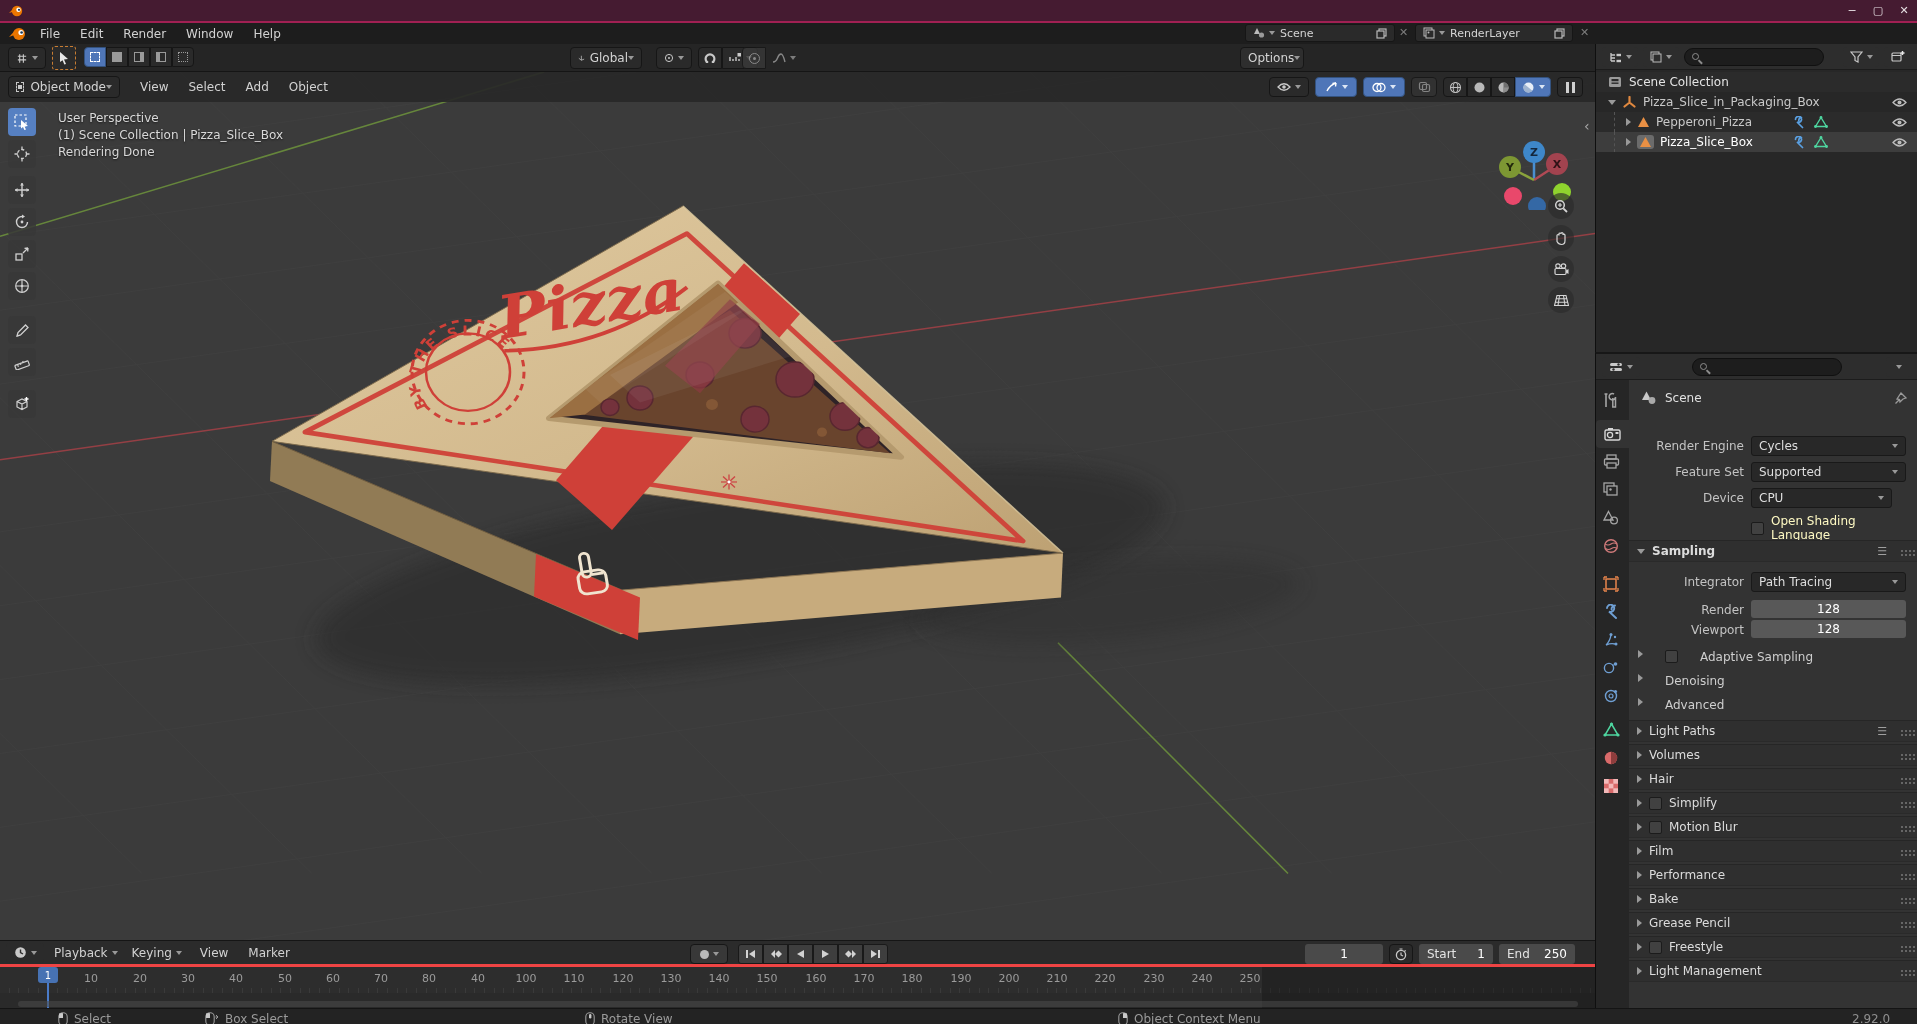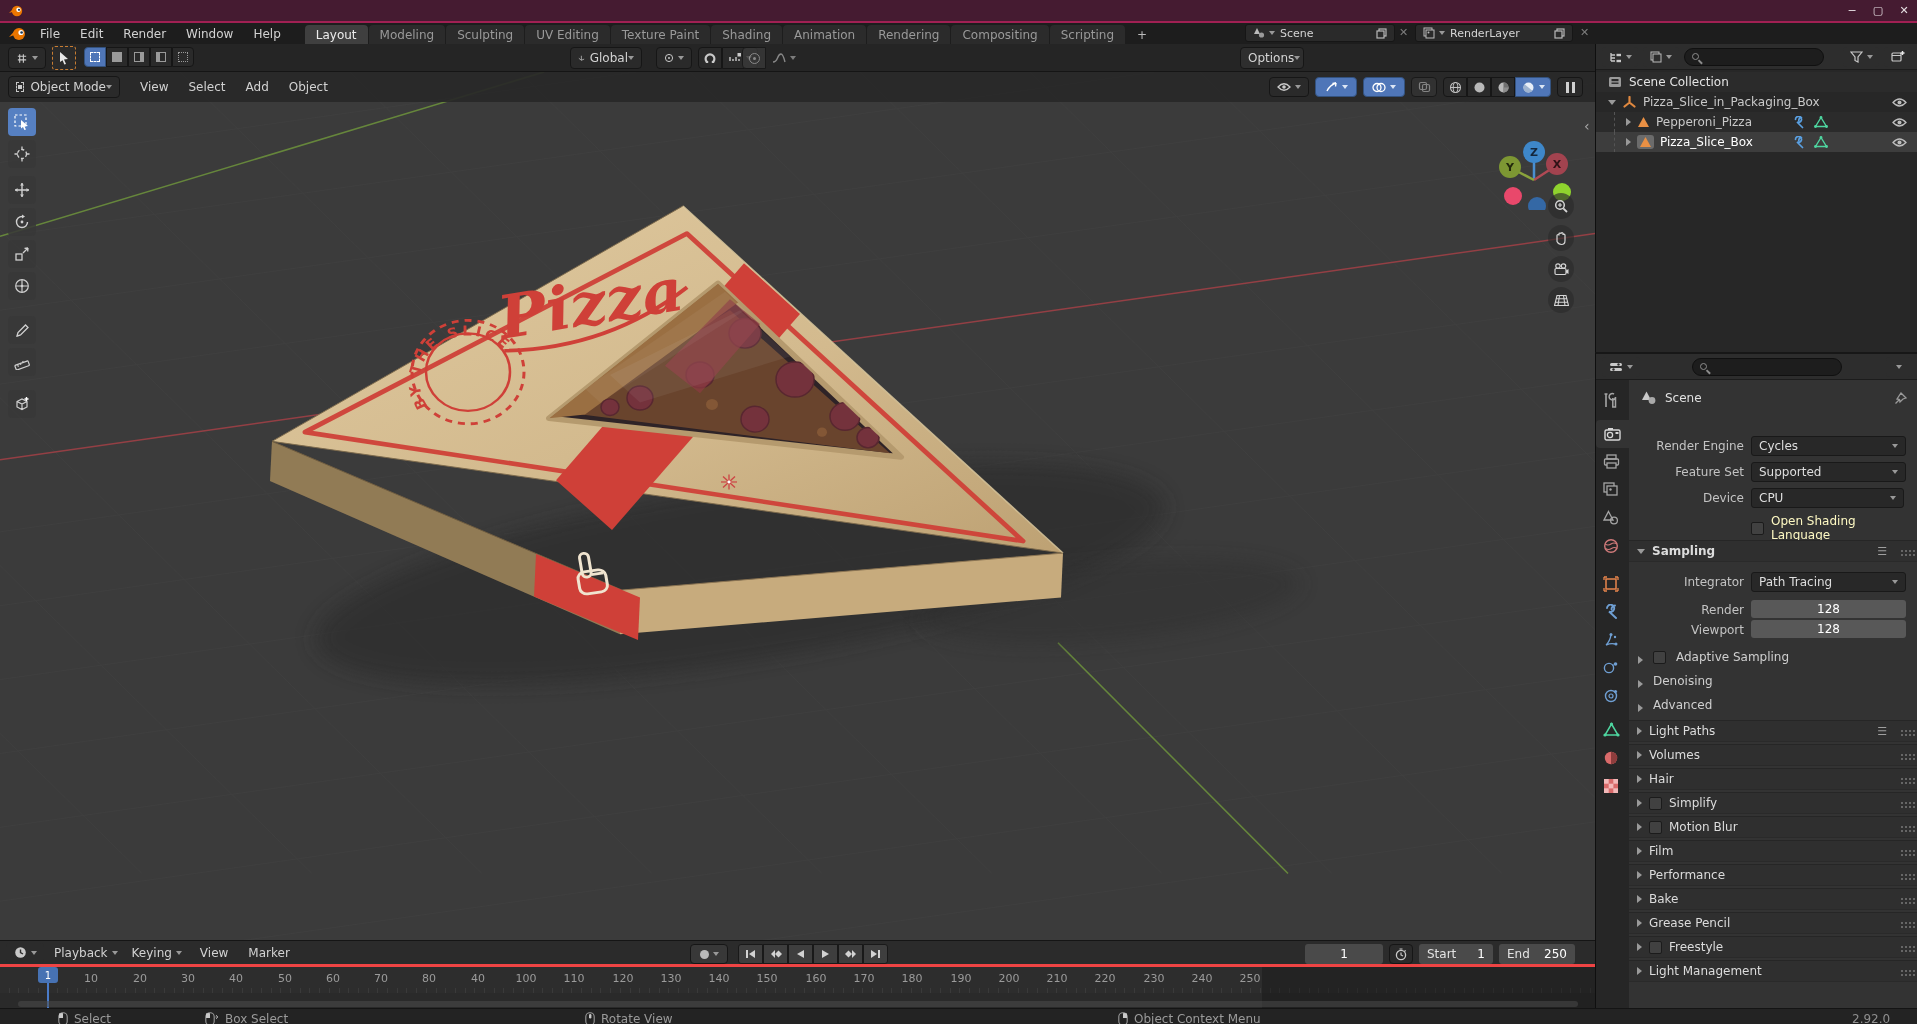--- a/index.html
+++ b/index.html
@@ -15,21 +15,21 @@
 .tab{height:19px;display:flex;align-items:center;padding:0 11px;background:#2b2b2b;color:#999;border-radius:4px 4px 0 0;margin-right:1px}
 .tab.active{background:#3f3f3f;color:#ececec}
 .dd{background:#282828;border:1px solid #191919;border-radius:3px;height:20px;display:flex;align-items:center;padding:0 7px;color:#dedede;justify-content:space-between}
 .numf{background:#585858;border-radius:3px;height:18px;color:#fff;display:flex;align-items:center;justify-content:center}
 .chk{width:13px;height:13px;background:#414141;border:1px solid #1b1b1b;border-radius:2px;flex:0 0 auto}
 .tri-r{width:0;height:0;border-top:4px solid transparent;border-bottom:4px solid transparent;border-left:5px solid #9a9a9a;flex:0 0 auto}
 .tri-d{width:0;height:0;border-left:4px solid transparent;border-right:4px solid transparent;border-top:5px solid #9a9a9a;flex:0 0 auto}
 .dots{width:2px;height:2px;border-radius:50%;background:#7a7a7a;box-shadow:4px 0 #7a7a7a,8px 0 #7a7a7a,12px 0 #7a7a7a,0 4px #7a7a7a,4px 4px #7a7a7a,8px 4px #7a7a7a,12px 4px #7a7a7a;flex:0 0 auto}
 .preset{color:#9f9f9f;font-size:11px;letter-spacing:-1px}
 .phead{position:absolute;left:33px;right:0;height:22px;background:#2f2f2f;border-top:1px solid #262626;border-bottom:1px solid #2a2a2a;display:flex;align-items:center;padding:0 8px;gap:7px;color:#dcdcdc}
-.subrow{position:absolute;display:flex;align-items:flex-end;gap:10px;color:#cfcfcf}
+.subrow{position:absolute;display:flex;align-items:flex-start;gap:22px;color:#cfcfcf}
 .ol-label{white-space:nowrap}
 .eye-ic,.wrench-ic,.tri-ic{flex:0 0 auto}
 .ruler-num{position:absolute;top:5px;transform:translateX(-50%);color:#9b9b9b;font-size:11px}
 .sb-item{display:flex;align-items:center;gap:6px;color:#9a9a9a;font-size:12px;position:absolute;top:3px}
 .prop-lbl{position:absolute;width:118px;text-align:right;color:#c3c3c3;line-height:20px}
 .search{background:#1d1d1d;border:1px solid #101010;border-radius:10px;height:18px;display:flex;align-items:center;padding:0 7px;gap:5px}
 .mag{width:7px;height:7px;border:1.5px solid #8c8c8c;border-radius:50%;position:relative;flex:0 0 auto}
 .mag::after{content:"";position:absolute;width:5px;height:1.5px;background:#8c8c8c;transform:rotate(45deg);left:5px;top:7px}
 .winbtn{width:26px;text-align:center;color:#e6dfe2;font-size:11px}
 .tool-btn{position:absolute;left:8px;width:28px;height:28px;background:rgba(56,56,56,.85);border-radius:4px;display:flex;align-items:center;justify-content:center}
@@ -61,33 +61,20 @@
       <circle cx="13" cy="6.5" r="2.6" fill="#fff"></circle>
       <circle cx="13.6" cy="6.5" r="1.3" fill="#1b3a57"></circle>
       <path d="M1 11 L7 4.5 L9 8 Z" fill="#ea7600"></path>
     </svg>
   <div style="display:flex;align-items:center;height:21px">
     <span class="menu-item">File</span>
     <span class="menu-item">Edit</span>
     <span class="menu-item">Render</span>
     <span class="menu-item">Window</span>
     <span class="menu-item">Help</span>
-  </div>
-  <div style="display:flex;margin-left:14px">
-    <span class="tab active">Layout</span>
-    <span class="tab">Modeling</span>
-    <span class="tab">Sculpting</span>
-    <span class="tab">UV Editing</span>
-    <span class="tab">Texture Paint</span>
-    <span class="tab">Shading</span>
-    <span class="tab">Animation</span>
-    <span class="tab">Rendering</span>
-    <span class="tab">Compositing</span>
-    <span class="tab">Scripting</span>
-    <span class="tab" style="background:transparent;color:#bbb">+</span>
   </div>
 </div>
 
 <div class="abs pill" style="left:1245px;top:24px;width:150px;height:18px;border-radius:3px">
   <svg width="12" height="12" viewBox="0 0 12 12">
       <path d="M4 1 L7 7 L1 7 Z" fill="#bbb"></path>
       <circle cx="8.5" cy="8" r="2.6" fill="#999"></circle>
     </svg>
   <span class="caret"></span>
   <span style="margin-left:5px;font-size:11px">Scene</span>
@@ -374,20 +361,25 @@
             <span class="caret" style="border-top-color:#dce6f5"></span>
           </div>
       </div>
       <div class="hbtn" style="width:26px">
           <div style="width:3px;height:11px;background:#d0d0d0;margin-right:3px"></div>
           <div style="width:3px;height:11px;background:#d0d0d0"></div>
         </div>
     </div>
   </div>
 
+  <div class="abs" style="left:58px;top:38px;line-height:17px;color:#d9d9d9;text-shadow:0 1px 2px rgba(0,0,0,.6)">
+    <div>User Perspective</div>
+    <div>(1) Scene Collection | Pizza_Slice_Box</div>
+    <div>Rendering Done</div>
+  </div>
 
   <div class="tool-btn active" style="top:36px">
       <svg width="16" height="16" viewBox="0 0 16 16">
         <rect x="1" y="1" width="11" height="11" fill="none" stroke="#fff" stroke-width="1.2" stroke-dasharray="2.5 2"></rect>
         <path d="M7 6 L14 12 L10.5 12.4 L12 15.6 L10.4 16 L9 12.9 L7 14.6 Z" fill="#fff"></path>
       </svg>
     </div>
   <div class="tool-btn" style="top:68px">
       <svg width="16" height="16" viewBox="0 0 16 16">
         <circle cx="8" cy="8" r="4.5" fill="none" stroke="#d0d0d0" stroke-width="1.3" stroke-dasharray="3 2"></circle>
@@ -802,21 +794,21 @@
   <div class="dd abs" style="left:155px;top:82px;width:155px">
       <span>Cycles</span>
       <span class="caret"></span>
     </div>
   <span class="prop-lbl" style="left:30px;top:108px">Feature Set</span>
   <div class="dd abs" style="left:155px;top:108px;width:155px">
       <span>Supported</span>
       <span class="caret"></span>
     </div>
   <span class="prop-lbl" style="left:30px;top:134px">Device</span>
-  <div class="dd abs" style="left:155px;top:134px;width:153px">
+  <div class="dd abs" style="left:155px;top:134px;width:141px">
       <span>CPU</span>
       <span class="caret"></span>
     </div>
   <div class="abs row" style="left:155px;top:160px;gap:7px">
     <span class="chk"></span>
     <span style="color:#fef9c3">Open Shading Language</span>
   </div>
 
   <div class="phead" style="top:186px">
     <span class="tri-d"></span>

